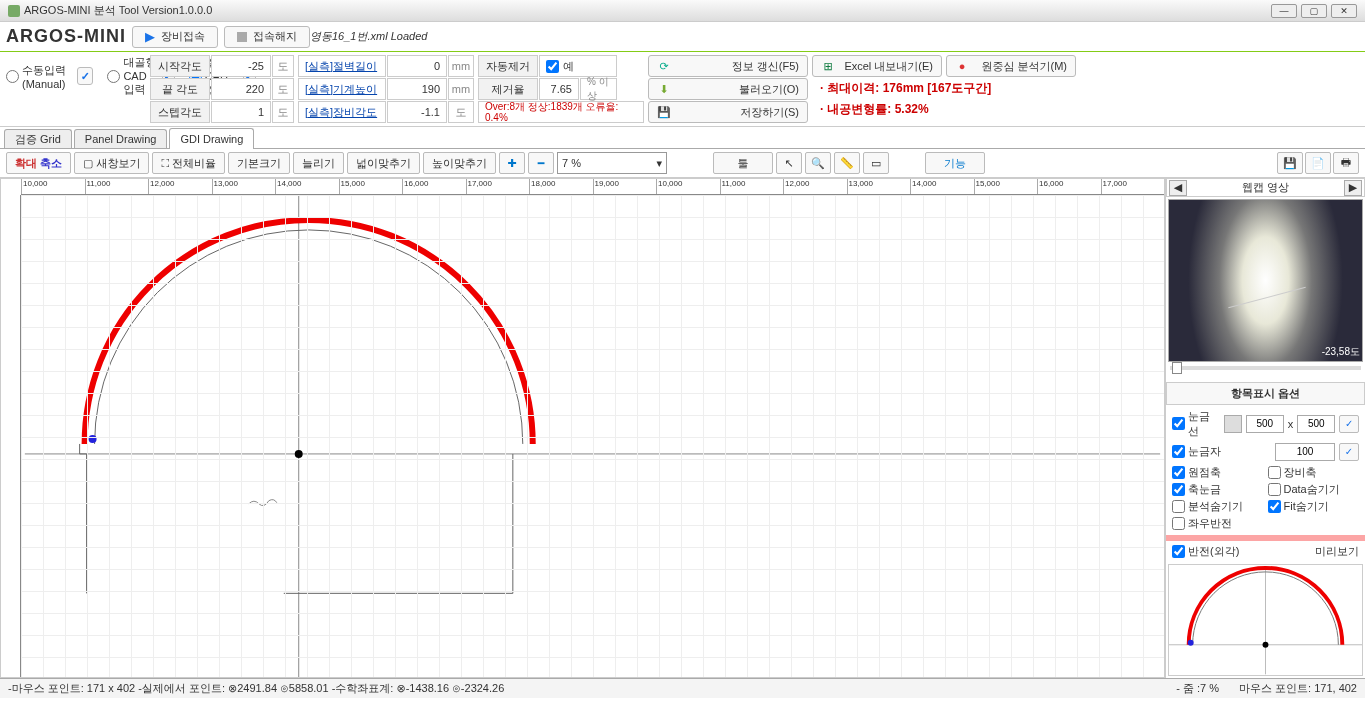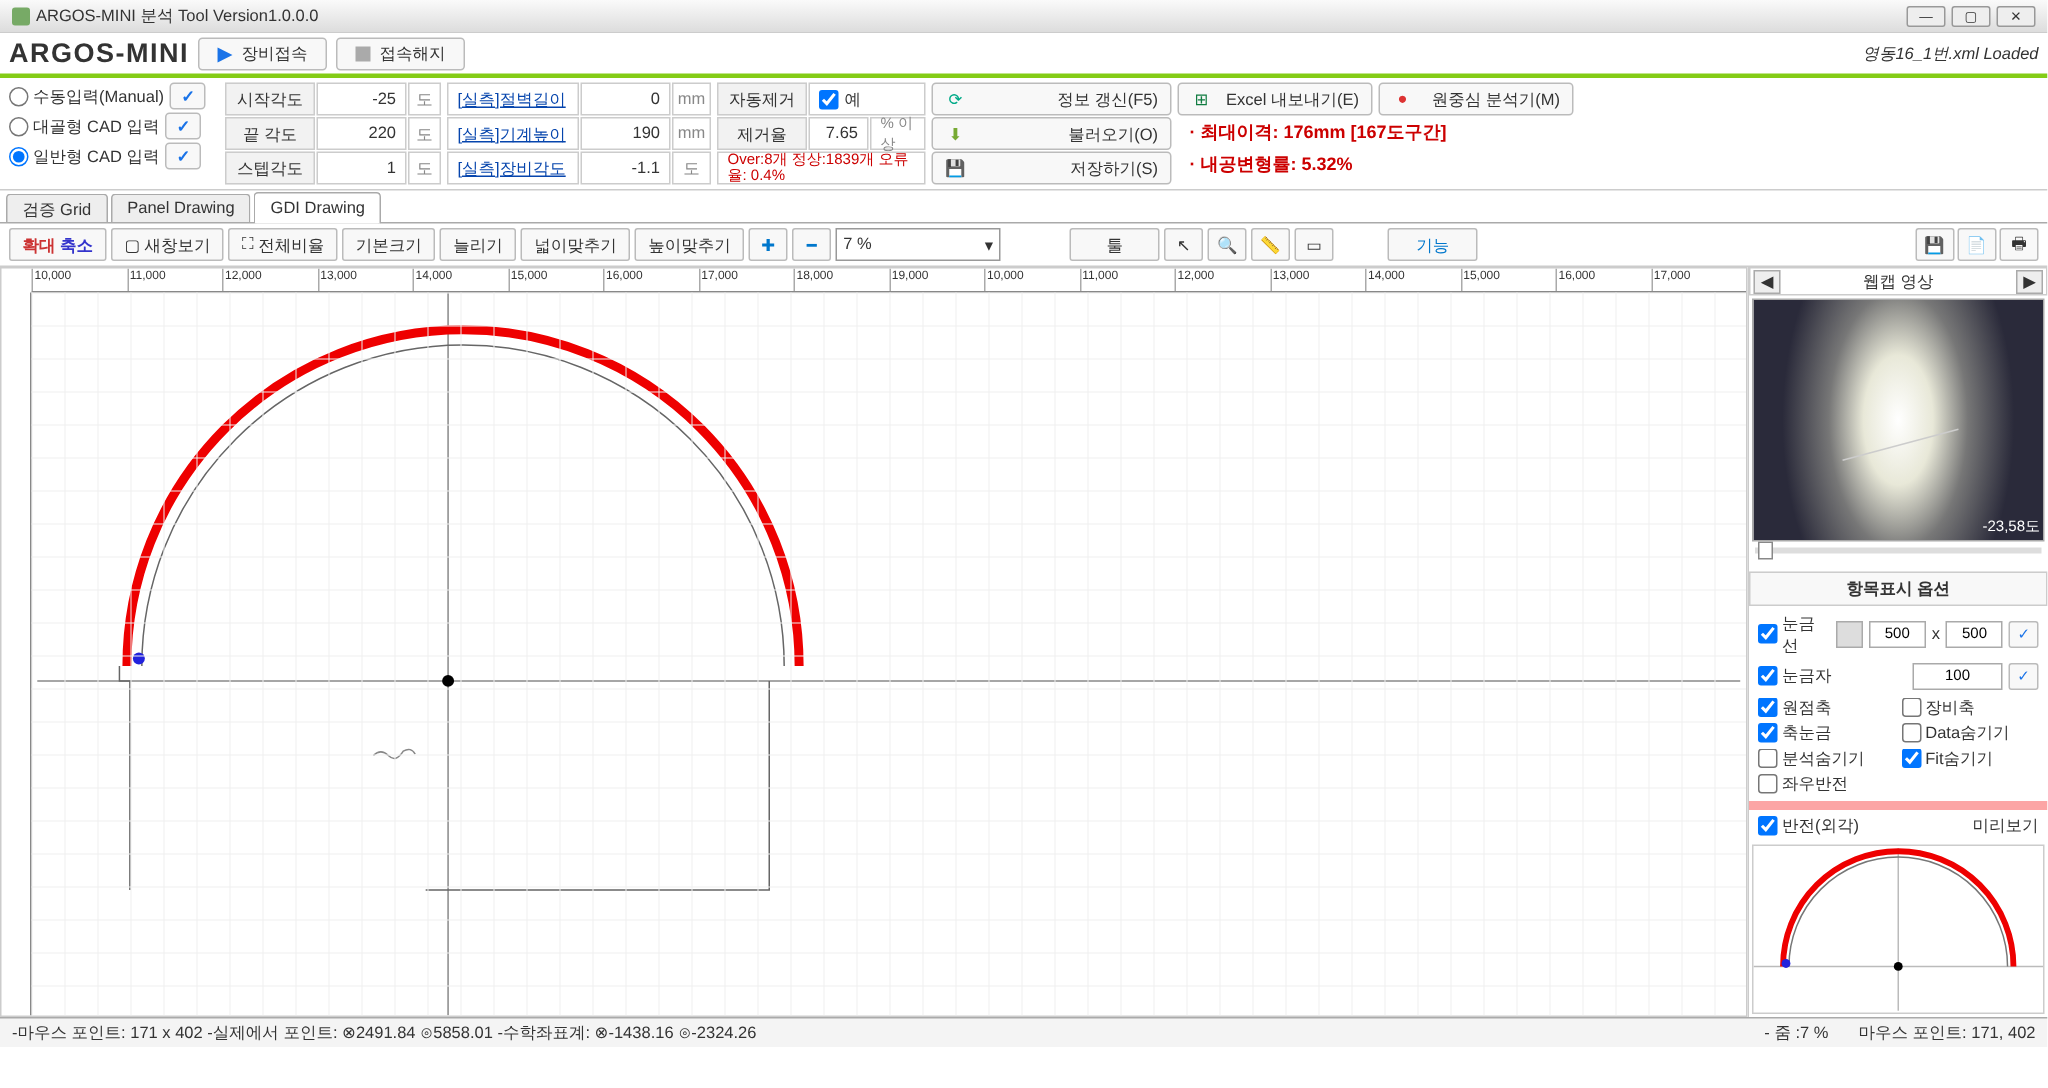--- a/index.html
+++ b/index.html
@@ -2,28 +2,28 @@
 <html><head>
 <meta charset="utf-8">
 <style>
 * { box-sizing: border-box; margin: 0; padding: 0; }
 body { font-family: "Malgun Gothic", Arial, sans-serif; font-size: 11px; color: #333; background: #fff; overflow: hidden; }
 .titlebar { background: linear-gradient(#fafafa,#ddd); border-bottom: 1px solid #ccc; height: 22px; display: flex; align-items: center; padding: 0 8px; justify-content: space-between; }
 .titlebar-left { display:flex; align-items:center; gap:4px; }
 .titlebar-icon { width:12px; height:12px; background:#7a6; border-radius:2px; }
 .titlebar-btns { display:flex; gap:4px; }
 .titlebar-btn { width:26px; height:14px; border:1px solid #999; border-radius:2px; background:#eee; display:flex; align-items:center; justify-content:center; font-size:9px; }
-.toprow { display:flex; align-items:center; border-bottom:3px solid #84cc16; height:30px; padding:0 6px; justify-content:space-between; }
+.toprow { display:flex; align-items:center; border-bottom:1px solid #84cc16; height:30px; padding:0 6px; }
 .logo { font-family: Arial; font-size:18px; font-weight:bold; letter-spacing:1px; }
 .conn-btn { display:flex; align-items:center; border:1px solid #bbb; border-radius:3px; height:22px; padding:0 12px; gap:6px; background:#f8f8f8; margin-left:6px; }
 .conn-btn .play { color:#1a73e8; font-size:13px; }
 .conn-btn .stop { width:10px; height:10px; background:#aaa; }
 .loaded { font-size:11px; color:#333;font-style:italic; }
 .params { display:flex; border-bottom:1px solid #ccc; padding:3px 6px; gap:4px; align-items:flex-start; }
-.radio-col { display:flex; flex-direction:column; gap:2px; width:140px; }
+.radio-col { display:flex; gap:14px; width:140px; }
 .radio-row { display:flex; align-items:center; gap:4px; }
 .chk { width:24px; height:18px; border:1px solid #bbb; border-radius:3px; background:#f8f8f8; display:flex; align-items:center; justify-content:center; color:#1a73e8; font-weight:bold; }
 .cell-table { display:flex; flex-direction:column; gap:1px; }
 .cell-row { display:flex; gap:1px; }
 .cell { border:1px solid #ccc; height:22px; display:flex; align-items:center; padding:0 6px; background:#fff; }
 .cell.lbl { background:#f2f2f2; justify-content:center; font-weight:normal; }
 .cell.link { color:#0645ad; text-decoration:underline; cursor:pointer; }
 .cell.val { justify-content:flex-end; }
 .cell.unit { color:#888; justify-content:center; }
 .small { font-size:10px; }
@@ -169,21 +169,21 @@
           <input type="checkbox" checked="" style="margin-right: 4px;">
           <span>예</span>
         </div>
     </div>
     <div class="cell-row">
       <div class="cell lbl" style="width:60px">제거율</div>
       <div class="cell val" style="width:40px">7.65</div>
       <div class="cell unit small" style="width:37px">% 이상</div>
     </div>
     <div class="cell-row">
-      <div class="cell small red" style="width:139px;line-height:1.1">Over:8개 정상:1839개 오류율: 0.4%</div>
+      <div class="cell small red" style="width:166px;line-height:1.1">Over:8개 정상:1839개 오류율: 0.4%</div>
     </div>
   </div>
 
   <div style="display:flex;gap:4px;">
     <div class="action-col">
       <div class="action-btn">
           <span class="icon" style="color:#0a8;margin-right:auto">⟳</span>
           <span>정보 갱신(F5)</span>
         </div>
       <div class="action-btn">

